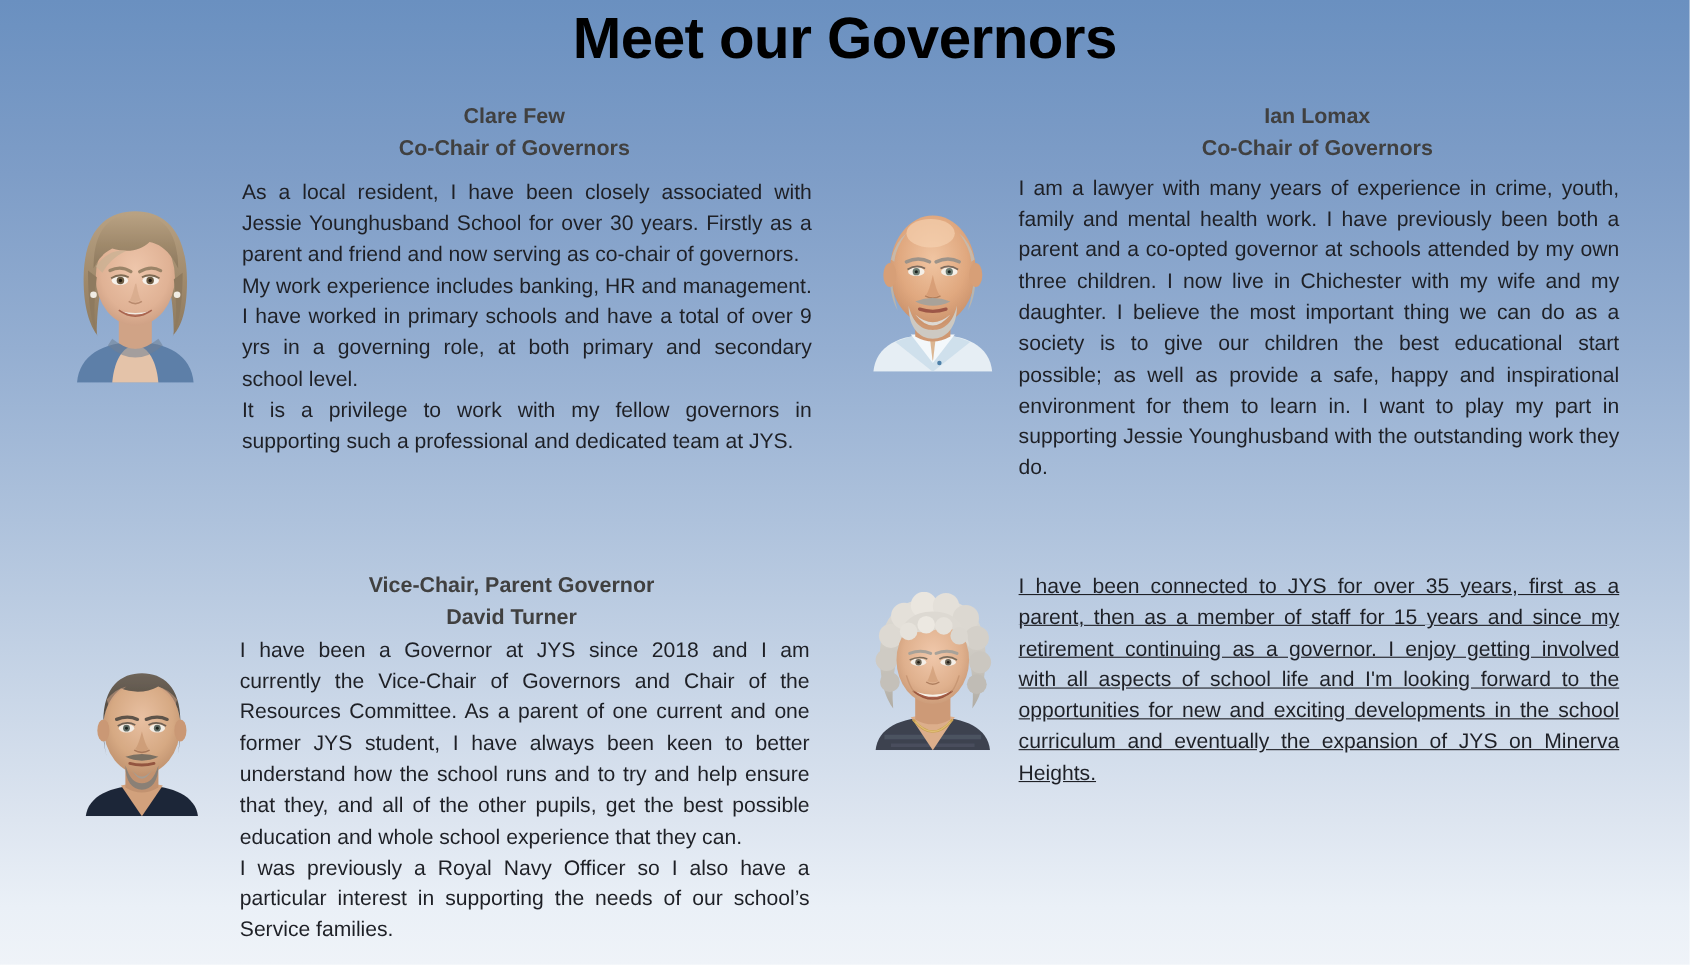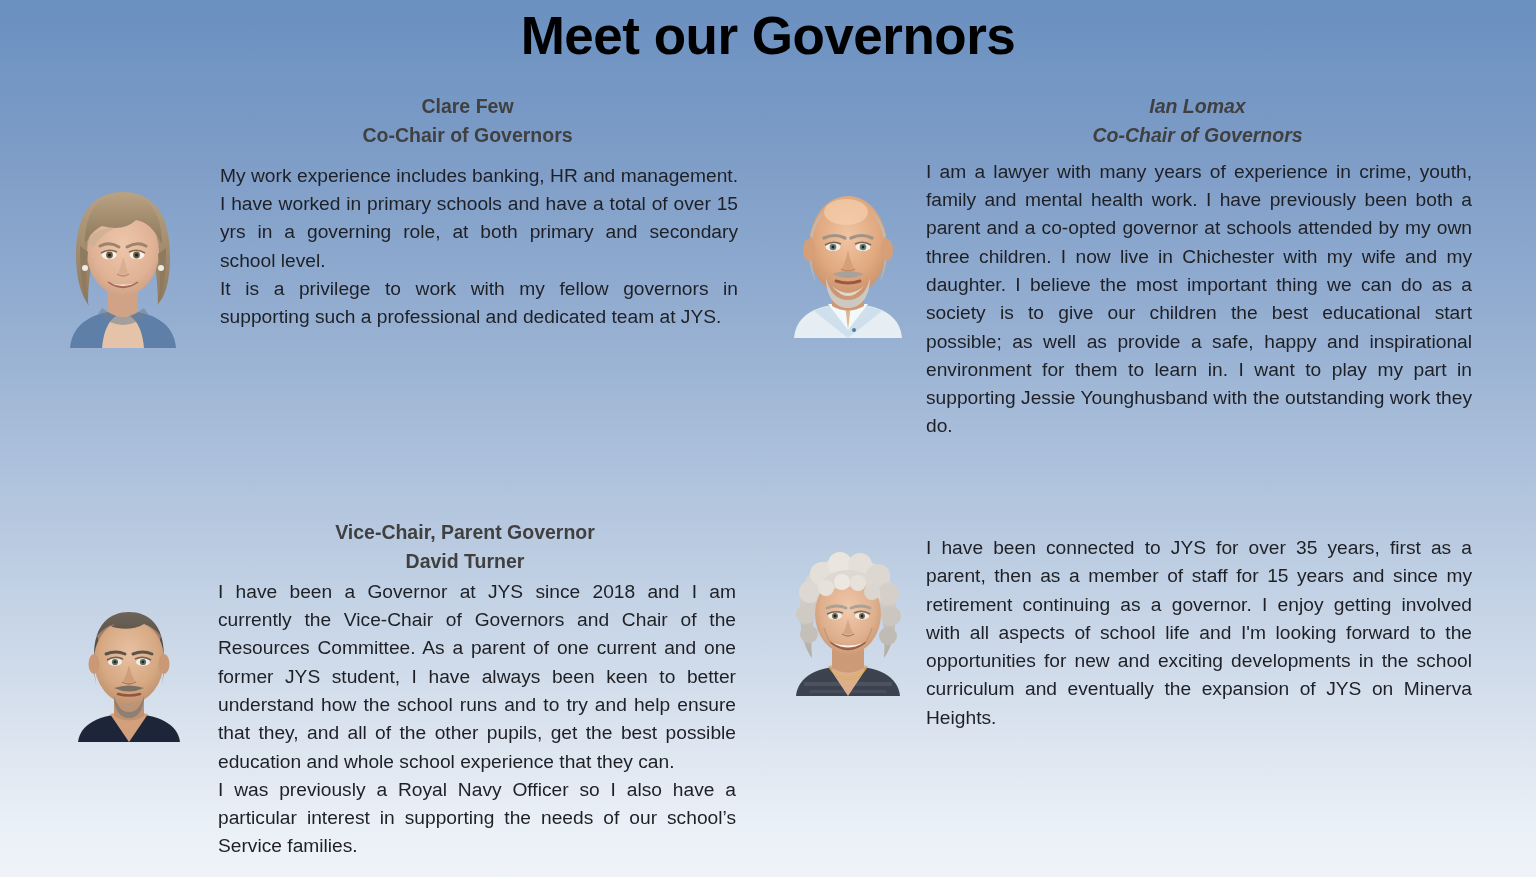--- a/index.html
+++ b/index.html
@@ -59,21 +59,21 @@
   .gov-vera   { left: 780px; top: 518px; width: 715px; }
 
   .gov-heading {
     text-align: center;
     font-weight: 700;
     font-size: 19.5px;
     line-height: 1.48;
     color: #404040;
   }
   .gov-clare .gov-heading { padding-left: 145px; }
-  .gov-ian   .gov-heading { padding-left: 120px; font-style: italic; }
+  .gov-ian   .gov-heading { padding-left: 120px; }
   .gov-david .gov-heading { padding-left: 140px; }
   .gov-vera  .gov-heading { padding-left: 120px; }
 
   .gov-body {
     position: relative;
     margin-top: 0;
   }
 
   .gov-bio {
     text-align: justify;
@@ -81,21 +81,21 @@
     font-size: 19.2px;
     line-height: 28.3px;
     color: #1e2026;
     hyphens: none;
   }
   .gov-bio p { margin: 0; }
 
   .gov-clare .gov-bio { margin-left: 180px; width: 518px; margin-top: 12px; }
   .gov-ian   .gov-bio { margin-left: 146px; width: 546px; margin-top: 8px; }
   .gov-david .gov-bio { margin-left: 178px; width: 518px; margin-top: 2px; }
-  .gov-vera  .gov-bio { margin-left: 146px; width: 546px; margin-top: 16px; }
+  .gov-vera  .gov-bio { margin-left: 146px; width: 546px; margin-top: 2px; text-decoration: underline; }
 
   
   .portrait {
     position: absolute;
     overflow: hidden;
   }
   .gov-clare .portrait { left: 18px;  top: 18px; width: 130px; height: 168px; }
   .gov-ian   .portrait { left: 8px;   top: 20px; width: 120px; height: 160px; }
   .gov-david .portrait { left: 30px;  top: 24px; width: 118px; height: 140px; }
   .gov-vera  .portrait { left: 10px;  top: 18px; width: 116px; height: 144px; }
@@ -179,21 +179,22 @@
             <path d="M50 102 q15 10 30 0 q-15 6 -30 0 z" fill="#b4705f"></path>
             <path d="M52 103 q13 6 26 0 q-13 3 -26 0 z" fill="#f2ece2"></path>
             <path d="M50 102 q15 11 30 0" stroke="#a9654f" stroke-width="1.4" fill="none"></path>
 
             <circle cx="27" cy="88" r="3" fill="#f0ece4"></circle>
             <circle cx="103" cy="88" r="3" fill="#f0ece4"></circle>
           </g>
         </svg>
       </div>
       <div class="gov-bio">
-        <p>My work experience includes banking, HR and management. I have worked in primary schools and have a total of over 15 yrs in a governing role, at both primary and secondary school level.</p>
+        <p>As a local resident, I have been closely associated with Jessie Younghusband School for over 30 years. Firstly as a parent and friend and now serving as co-chair of governors.</p>
+        <p>My work experience includes banking, HR and management. I have worked in primary schools and have a total of over 9 yrs in a governing role, at both primary and secondary school level.</p>
         <p>It is a privilege to work with my fellow governors in supporting such a professional and dedicated team at JYS.</p>
       </div>
     </div>
   </section>
 
   <section class="governor gov-ian">
     <div class="gov-heading">
       <div>Ian Lomax</div>
       <div>Co-Chair of Governors</div>
     </div>

